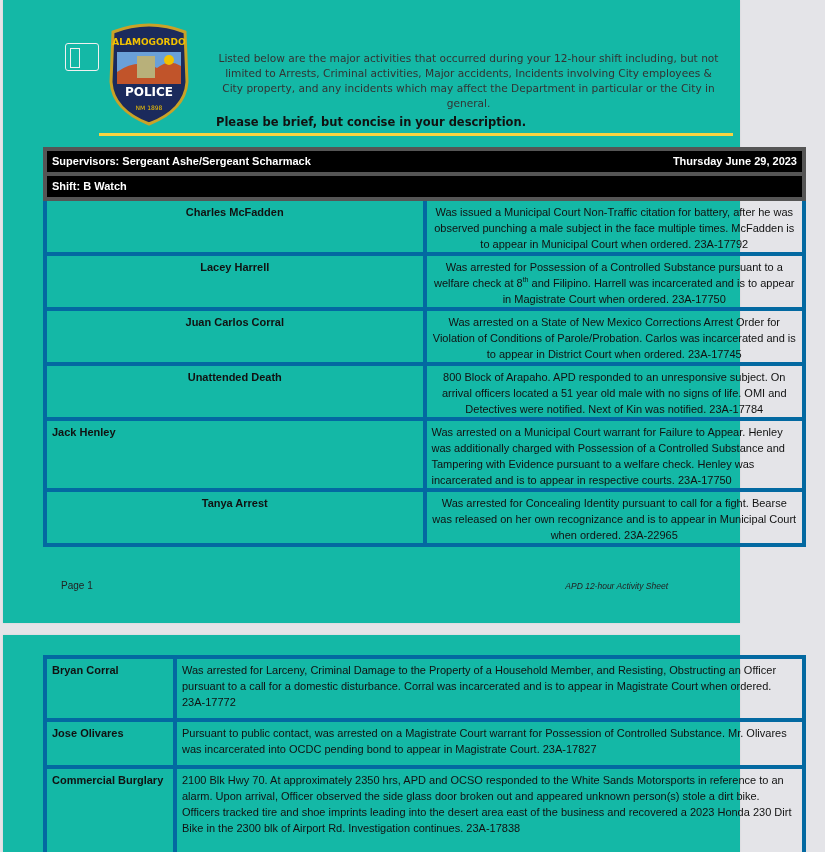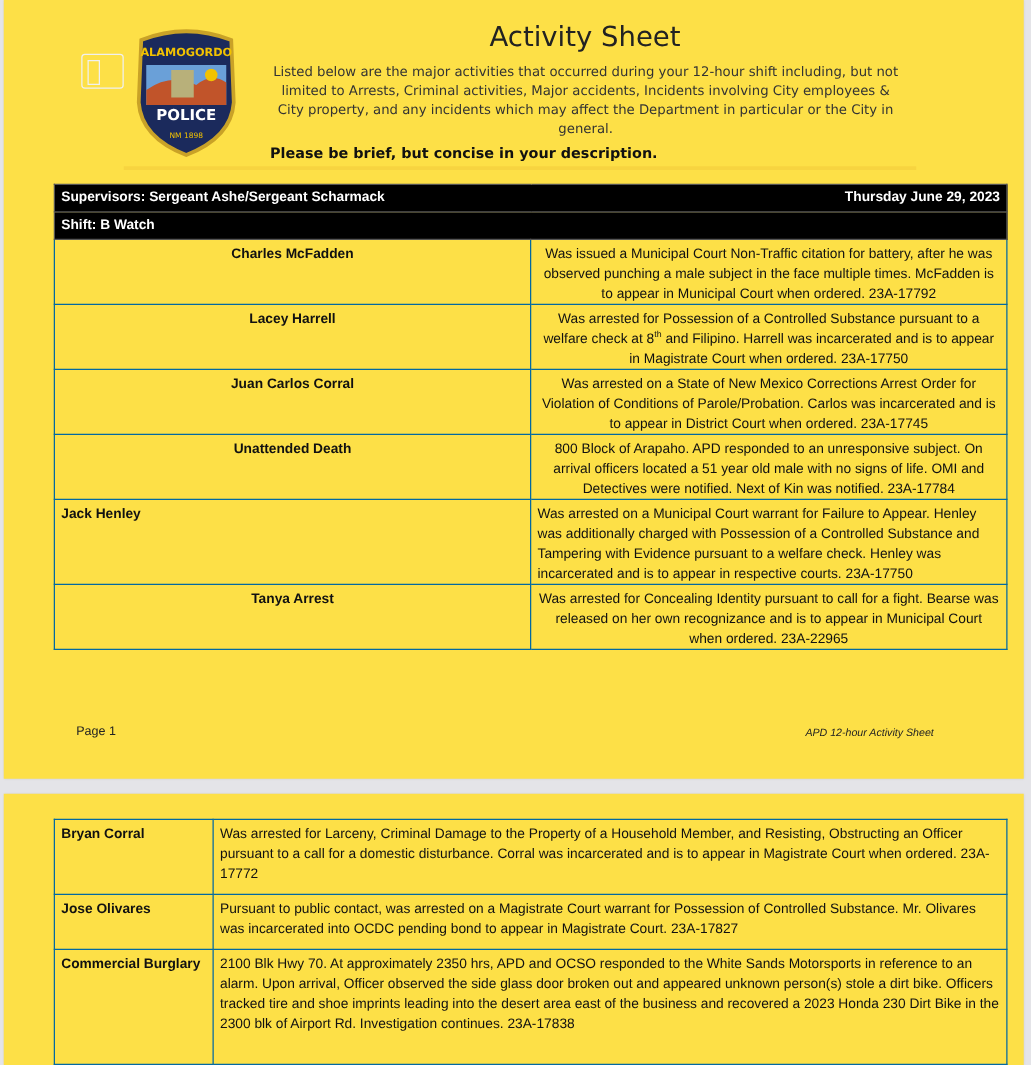--- a/index.html
+++ b/index.html
@@ -3,21 +3,21 @@
 <meta charset="utf-8">
 <style>
   html, body { margin:0; padding:0; }
   body {
     width:825px; height:852px; overflow:hidden;
     background:#e4e4e8;
     font-family:"Liberation Sans", sans-serif;
     position:relative;
   }
   .page {
-    position:absolute; left:3px; width:816px; background:#fde047;
+    position:absolute; left:3px; width:737px; background:#14b8a6;
     box-shadow:0 0 2px rgba(0,0,0,0.08);
   }
   #page1 { top:0; height:623px; }
   #page2 { top:635px; height:217px; }
 
   .ghost-icon {
     position:absolute; left:62px; top:43px; width:32px; height:26px;
     border:1px solid #f0f0f0; border-radius:3px;
   }
   .ghost-icon::before {
@@ -49,21 +49,21 @@
     position:absolute; left:96px; top:133px; width:634px; height:3px; background:#f7d440;
   }
 
   table.log {
     position:absolute; left:40px; width:763px;
     border-collapse:collapse; table-layout:fixed;
     font-family:"Liberation Sans Narrow","Liberation Sans", sans-serif;
     font-size:11px; color:#111;
   }
   table.log td {
-    border:1px solid #0369a1; vertical-align:top; padding:3px 5px 0 5px;
+    border:4px solid #0369a1; vertical-align:top; padding:3px 5px 0 5px;
     line-height:16px;
     margin-top:40px;
   }
   table.log td.name { width:116px; font-weight:bold; }
   table.log tr.hdr td {
     background:#000; color:#fff; font-weight:bold; border-color:#555;
     height:17px; padding:2px 5px;
   }
   .hdr-flex { display:flex; justify-content:space-between; }
   #table1 { top:147px; }
@@ -95,21 +95,20 @@
     <path d="M6 10 Q42 -4 78 10 L80 60 Q78 88 42 102 Q6 88 4 60 Z" fill="#1b2a5c" stroke="#c9a227" stroke-width="3"></path>
     <path d="M10 30 L74 30 L74 62 L10 62 Z" fill="#6aa0d8"></path>
     <path d="M10 50 Q30 36 50 46 Q62 36 74 44 L74 62 L10 62 Z" fill="#c1542a"></path>
     <rect x="30" y="34" width="18" height="22" fill="#b8b07a"></rect>
     <circle cx="62" cy="38" r="5" fill="#f2c200"></circle>
     <text x="42" y="23" font-size="9" fill="#f2c200" text-anchor="middle" font-family="DejaVu Sans, sans-serif" font-weight="bold">ALAMOGORDO</text>
     <text x="42" y="74" font-size="12" fill="#ffffff" text-anchor="middle" font-family="DejaVu Sans, sans-serif" font-weight="bold">POLICE</text>
     <text x="42" y="88" font-size="6" fill="#f2c200" text-anchor="middle" font-family="DejaVu Sans, sans-serif">NM 1898</text>
   </svg>
 
-  <div class="title">Activity Sheet</div>
   <div class="intro">Listed below are the major activities that occurred during your 12-hour shift including, but not limited to Arrests, Criminal activities, Major accidents, Incidents involving City employees &amp; City property, and any incidents which may affect the Department in particular or the City in general.</div>
   <div class="brief">Please be brief, but concise in your description.</div>
   <div class="yellow-rule"></div>
 
   <table class="log" id="table1">
     <tbody>
         <tr class="hdr">
       <td colspan="2">
         <div class="hdr-flex">
           <span>Supervisors: Sergeant Ashe/Sergeant Scharmack</span>

